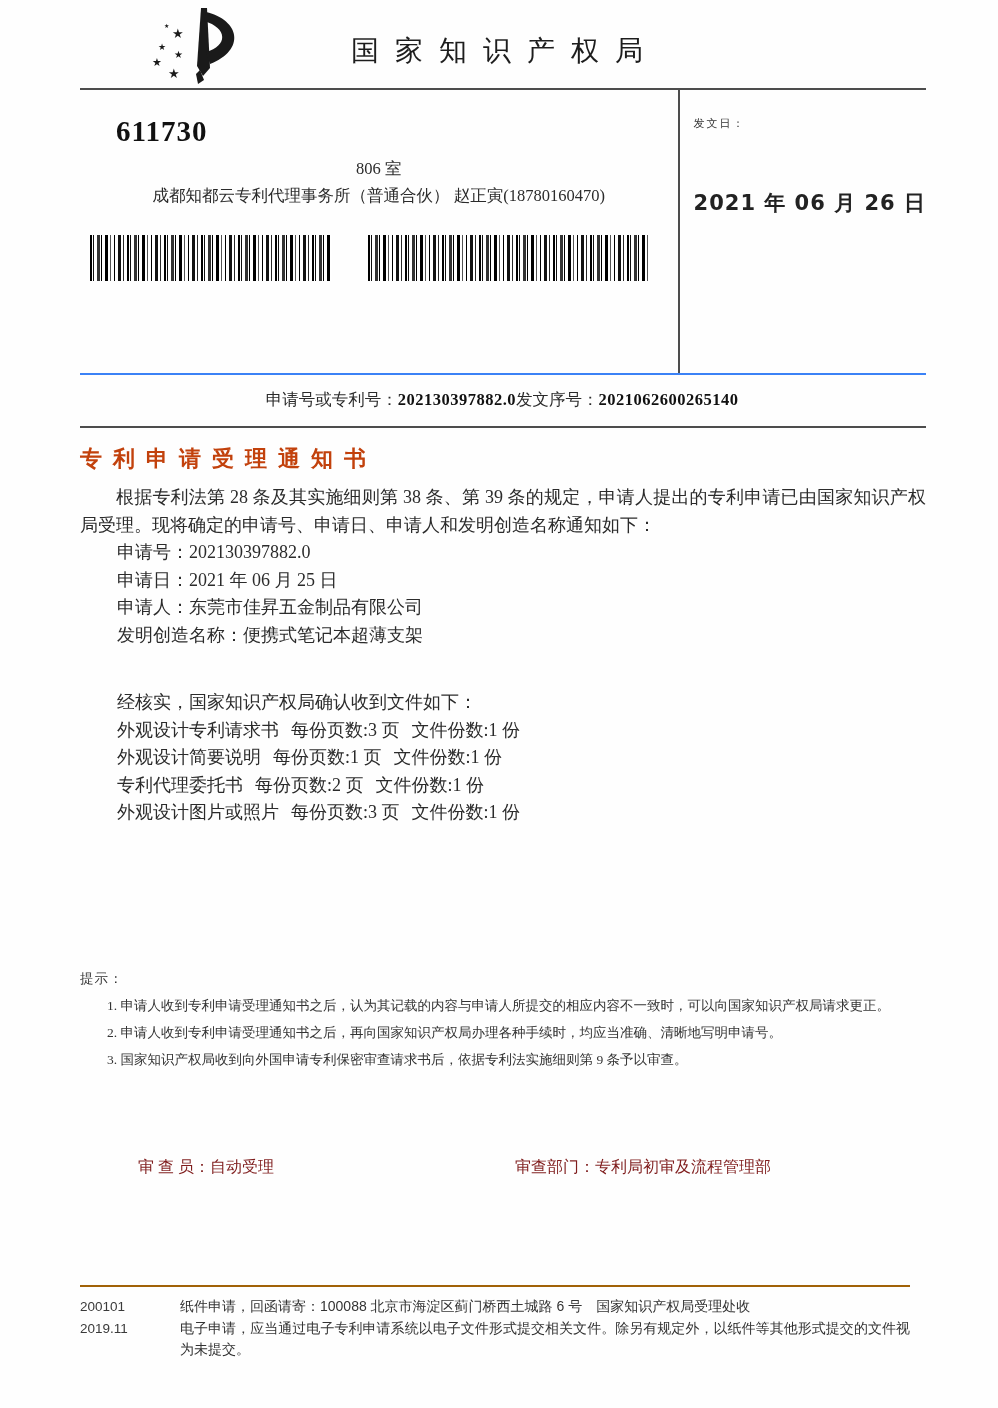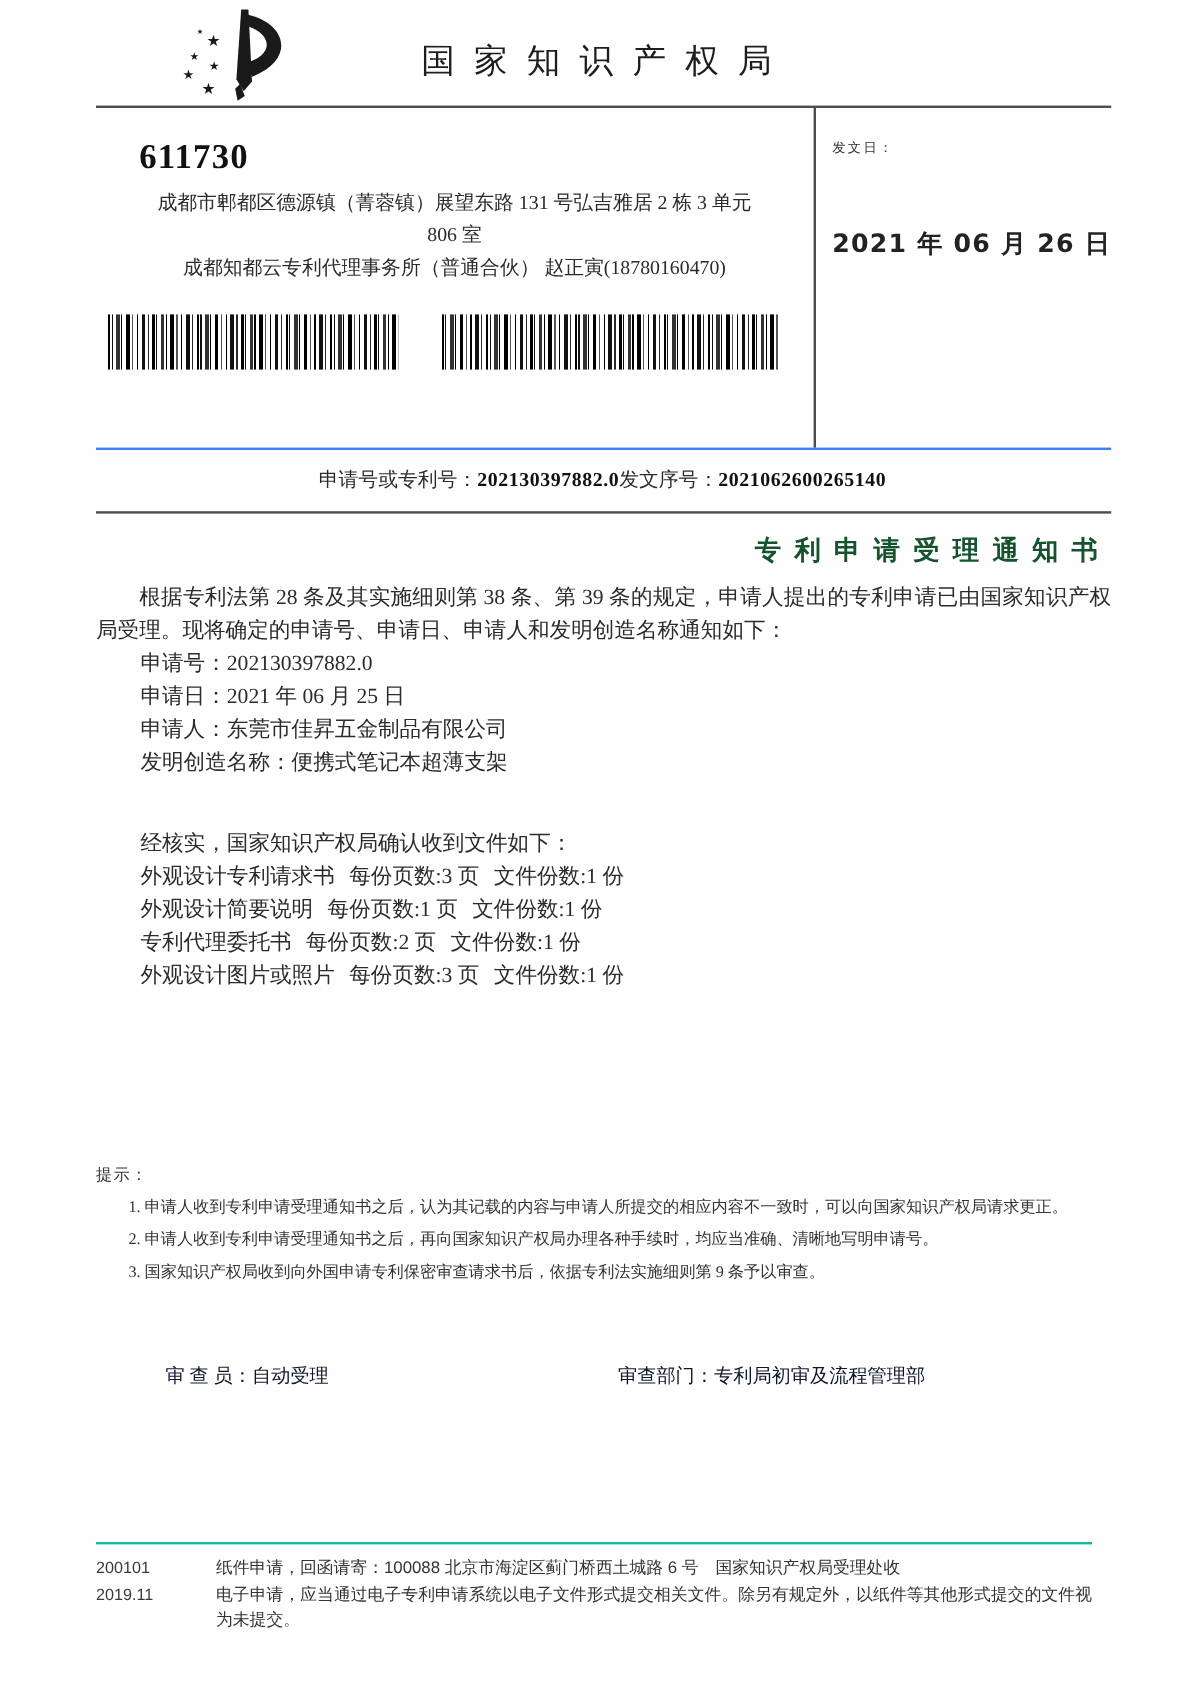--- a/index.html
+++ b/index.html
@@ -87,50 +87,50 @@
     font-size: 16.5px;
   }
   .numrow .label { color: #2b2b2b; }
   .numrow .value { font-weight: bold; color: #111; letter-spacing: 0.5px; }
   .num-left { width: 436px; text-align: right; }
   .num-right { flex: 1; }
 
   
   .notice-title {
     margin-top: 16px;
-    text-align: right;
+    text-align: left;
     font-size: 22px;
     font-weight: bold;
     letter-spacing: 11px;
-    color: #14532d;
+    color: #c2410c;
     white-space: nowrap;
   }
   .body-text { font-size: 18px; line-height: 27.5px; color: #2b2b2b; }
   .para1 { margin-top: 10px; text-indent: 2em; text-align: justify; }
   .field-line { padding-left: 37px; }
   .spacer-2line { height: 40px; }
   .doc-line .seg-gap { display: inline-block; width: 12px; }
 
   
   .tips { margin-top: 138px; font-size: 13.5px; line-height: 27px; color: #333; }
   .tips-heading { letter-spacing: 1px; }
   .tip-item { text-indent: 2em; text-align: justify; }
 
   
-  .signoff { display: flex; margin-top: 64px; font-size: 16px; color: #0f172a; }
+  .signoff { display: flex; margin-top: 84px; font-size: 16px; color: #7f1d1d; }
   .signoff-left { width: 370px; padding-left: 58px; box-sizing: border-box; }
   .signoff-right { flex: 1; padding-left: 65px; }
 
   
   .footer {
     position: absolute;
     top: 1285px;
     left: 80px;
     right: 88px;
-    border-top: 2px solid #14b8a6;
+    border-top: 2px solid #a16207;
     padding-top: 9px;
     font-family: "Liberation Sans", "DejaVu Sans", sans-serif;
     font-size: 14px;
     line-height: 21.5px;
     color: #333;
     display: flex;
   }
   .footer-codes { width: 100px; font-size: 13.5px; color: #3a3a3a; }
   .footer-text { flex: 1; text-align: justify; }
 </style>
@@ -151,21 +151,20 @@
       <text x="24" y="72" font-size="13" fill="#1a1a1a">★</text>
       <text x="20" y="22" font-size="6" fill="#1a1a1a">★</text>
     </svg>
     <div class="agency-title">国家知识产权局</div>
   </div>
 
   <div class="midrow content">
     <div class="mid-left">
       <div class="postal-code">611730</div>
       <div class="addr-block">
-        <div>成都市郫都区德源镇（菁蓉镇）展望东路 131 号弘吉雅居 2 栋 3 单元</div>
         <div>806 室</div>
         <div>成都知都云专利代理事务所（普通合伙）  赵正寅(18780160470)</div>
       </div>
       <div class="barcode-row">
         <div class="barcode barcode-a"></div>
         <div class="barcode barcode-b"></div>
       </div>
     </div>
     <div class="mid-right">
       <div class="issue-label">发文日：</div>

